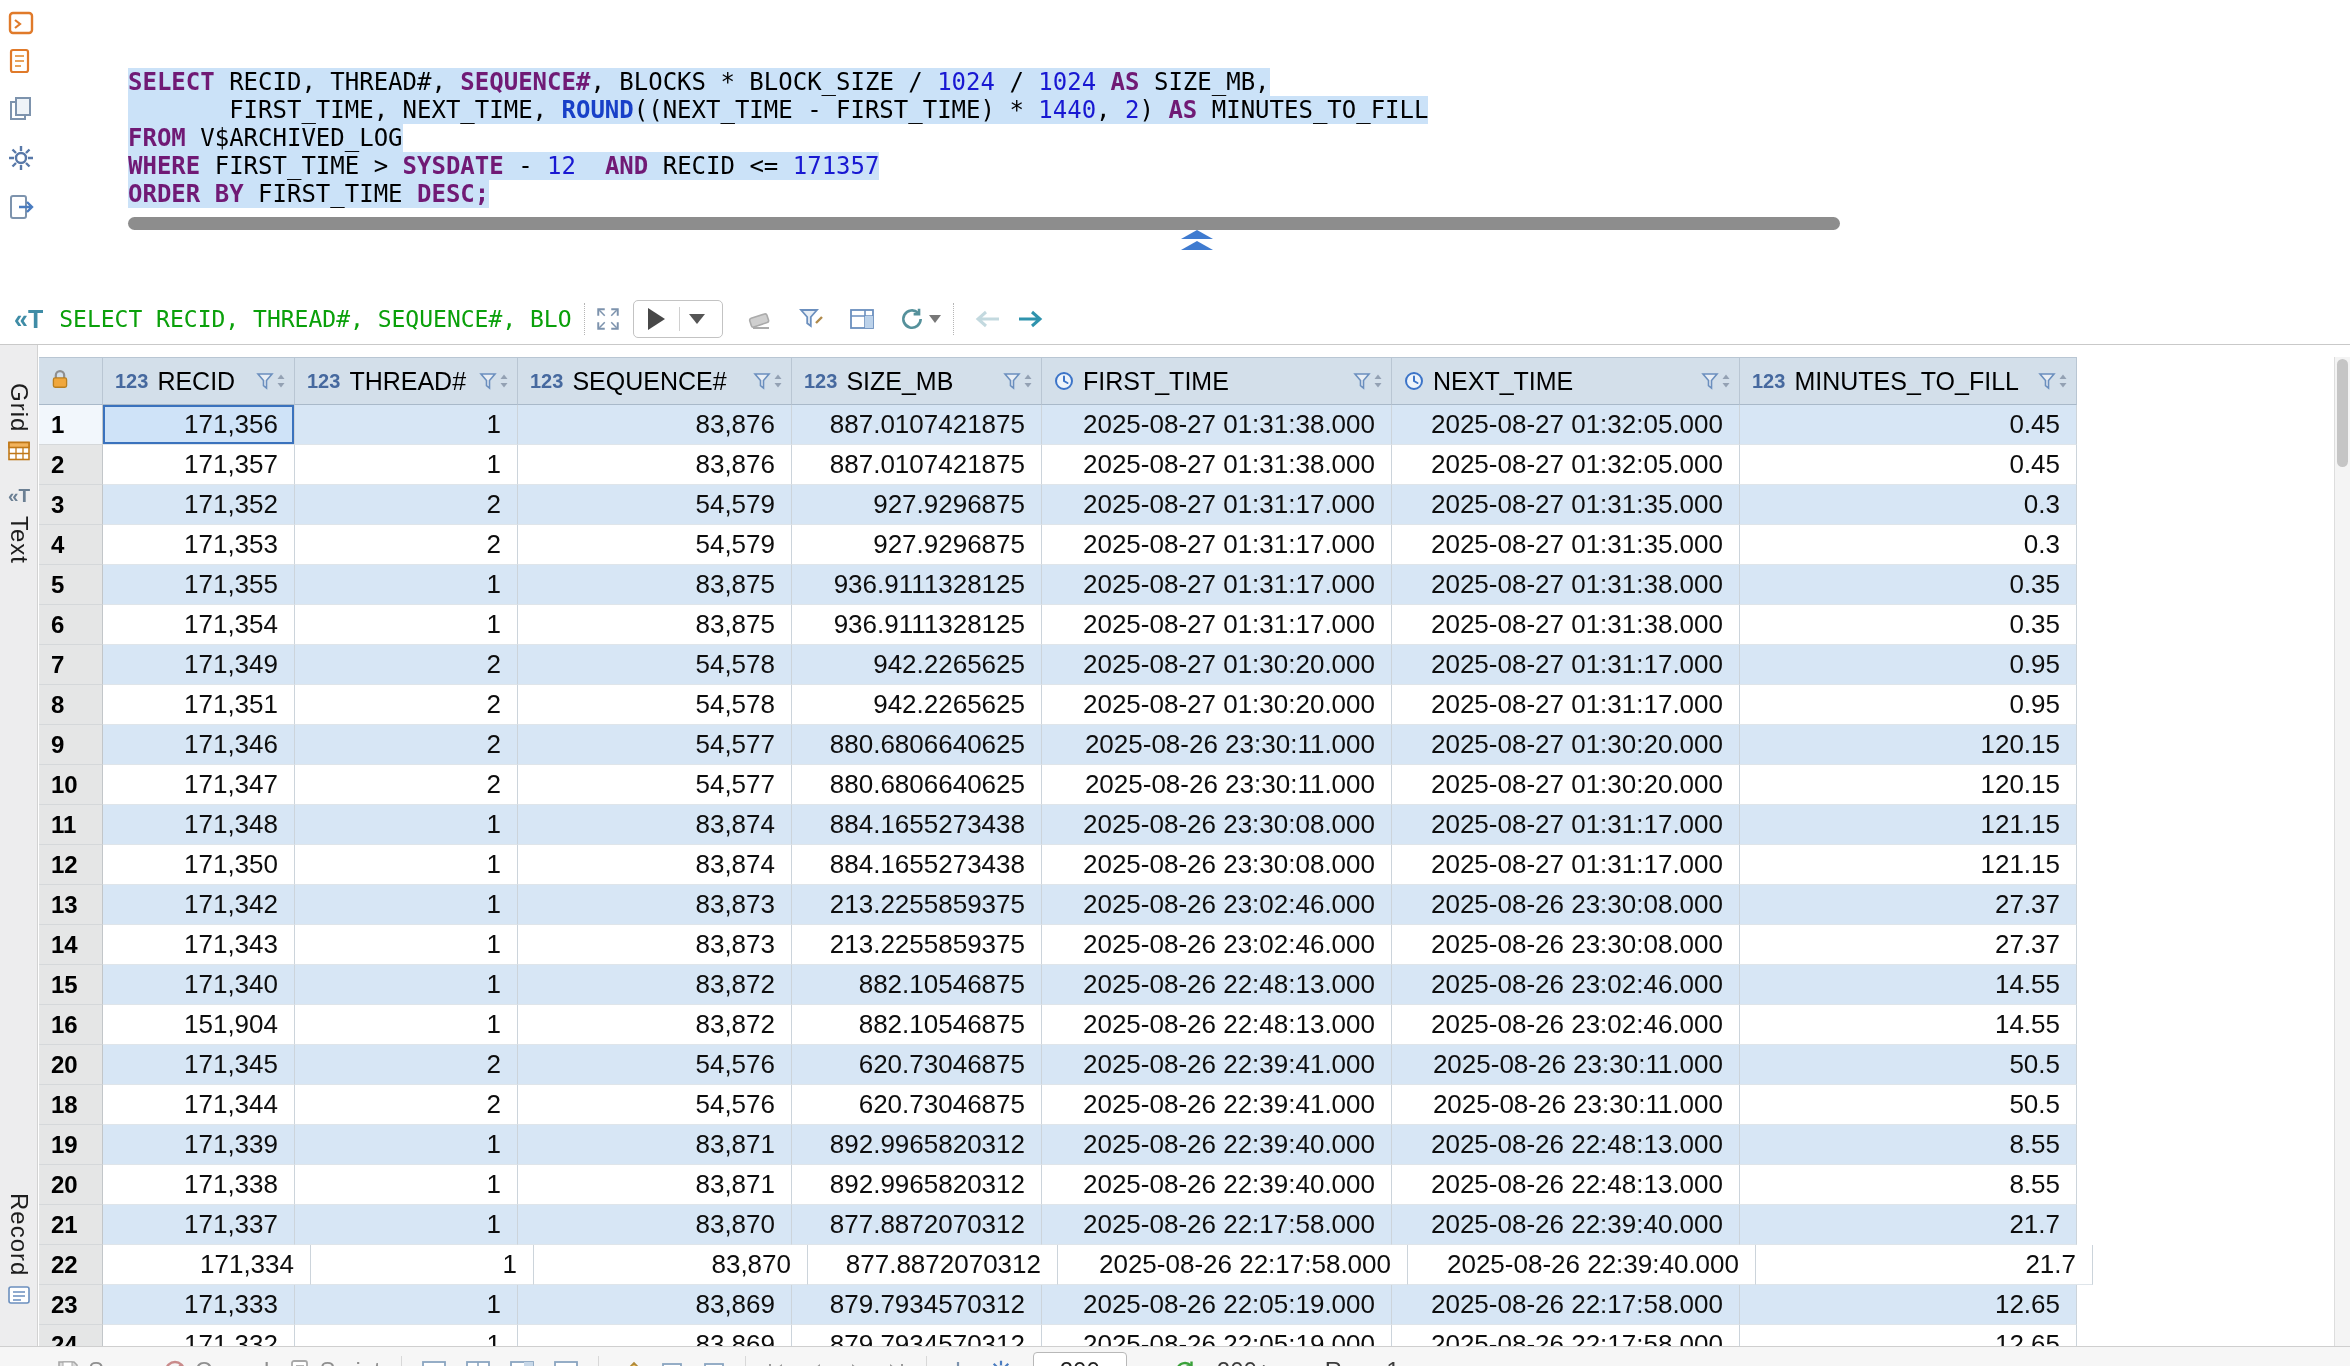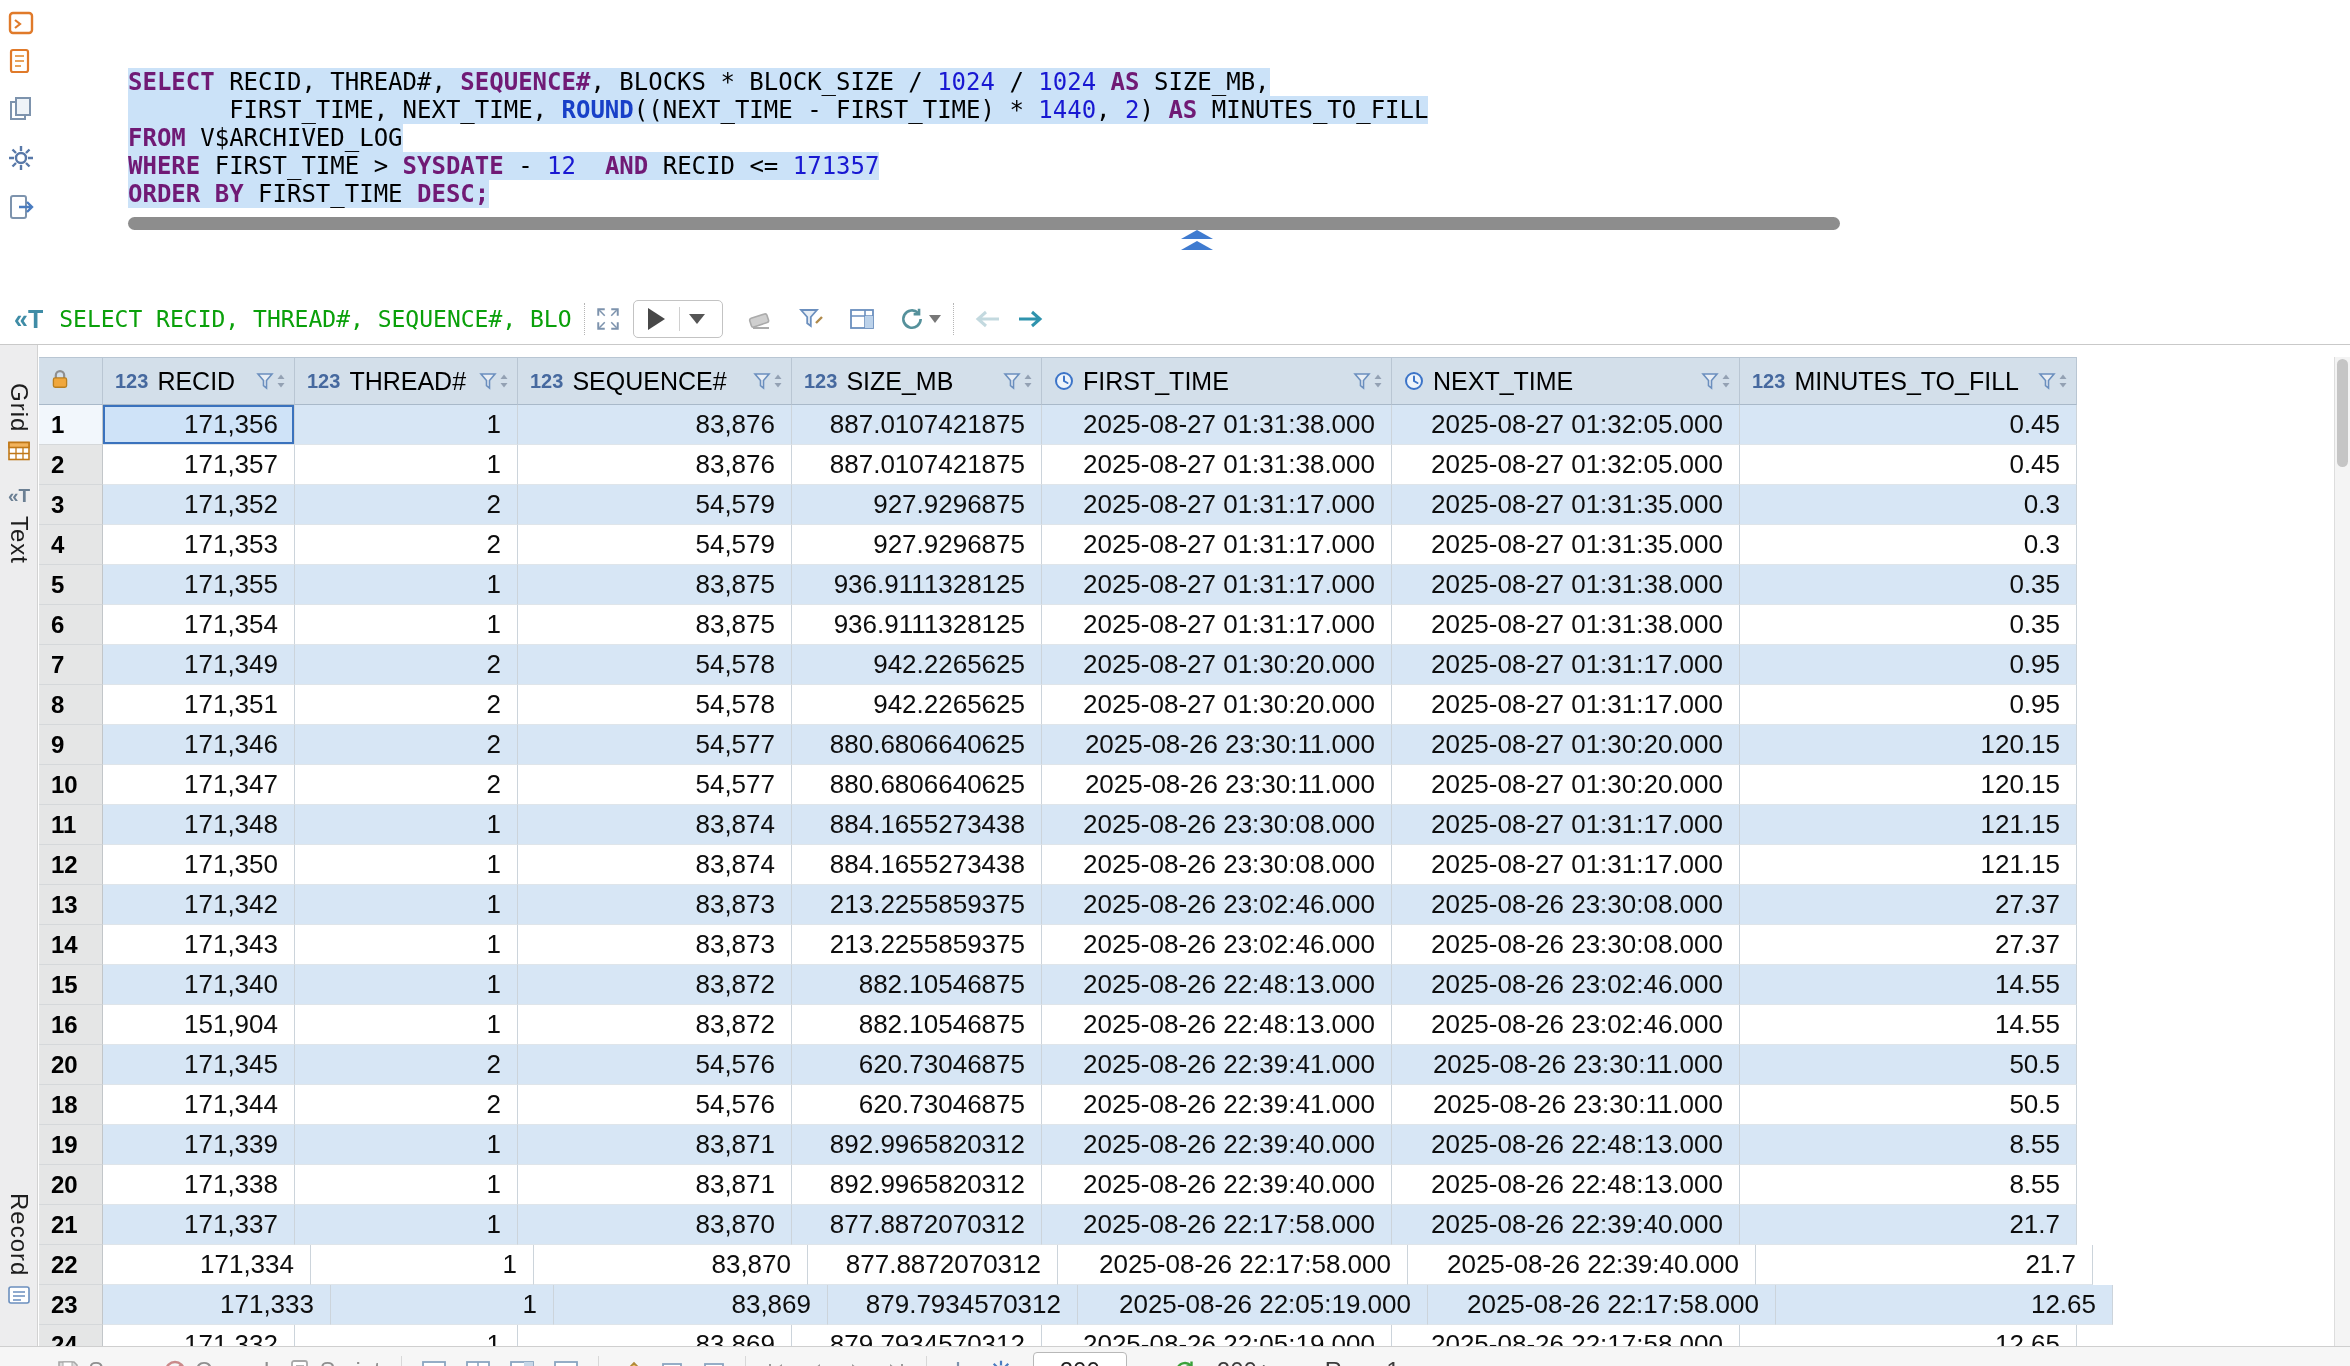--- a/index.html
+++ b/index.html
@@ -524,21 +524,21 @@
             <div class="gcell" style="width:208px">171,334</div>
             <div class="gcell" style="width:223px">1</div>
             <div class="gcell" style="width:274px">83,870</div>
             <div class="gcell" style="width:250px">877.8872070312</div>
             <div class="gcell" style="width:350px">2025-08-26 22:17:58.000</div>
             <div class="gcell" style="width:348px">2025-08-26 22:39:40.000</div>
             <div class="gcell" style="width:337px">21.7</div>
           </div>
           <div class="grow odd">
             <div class="rnum">23</div>
-            <div class="gcell" style="width:228px">171,333</div>
+            <div class="gcell" style="width:192px">171,333</div>
             <div class="gcell" style="width:223px">1</div>
             <div class="gcell" style="width:274px">83,869</div>
             <div class="gcell" style="width:250px">879.7934570312</div>
             <div class="gcell" style="width:350px">2025-08-26 22:05:19.000</div>
             <div class="gcell" style="width:348px">2025-08-26 22:17:58.000</div>
             <div class="gcell" style="width:337px">12.65</div>
           </div>
           <div class="grow even">
             <div class="rnum">24</div>
             <div class="gcell" style="width:192px">171,332</div>

